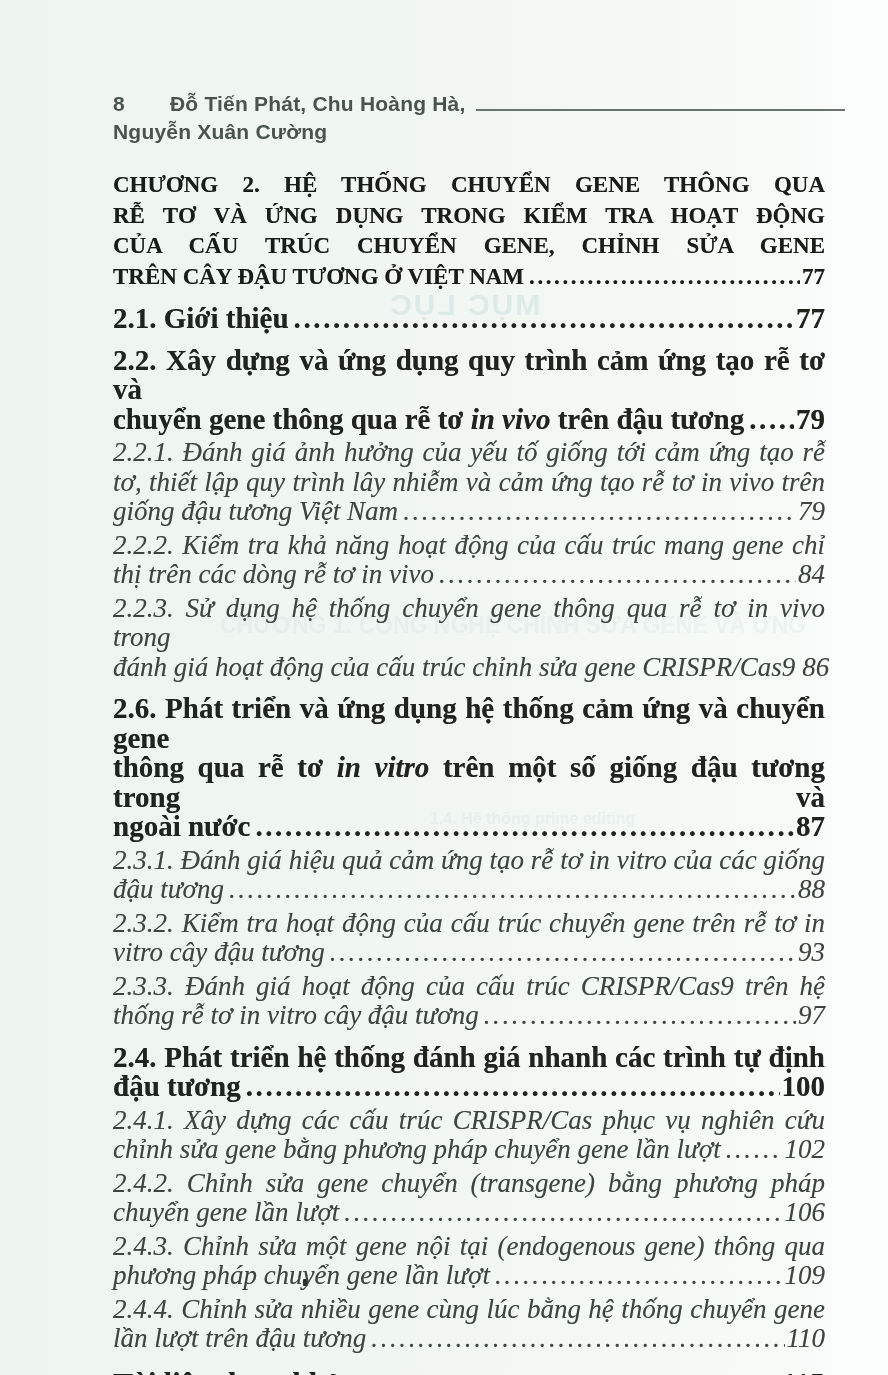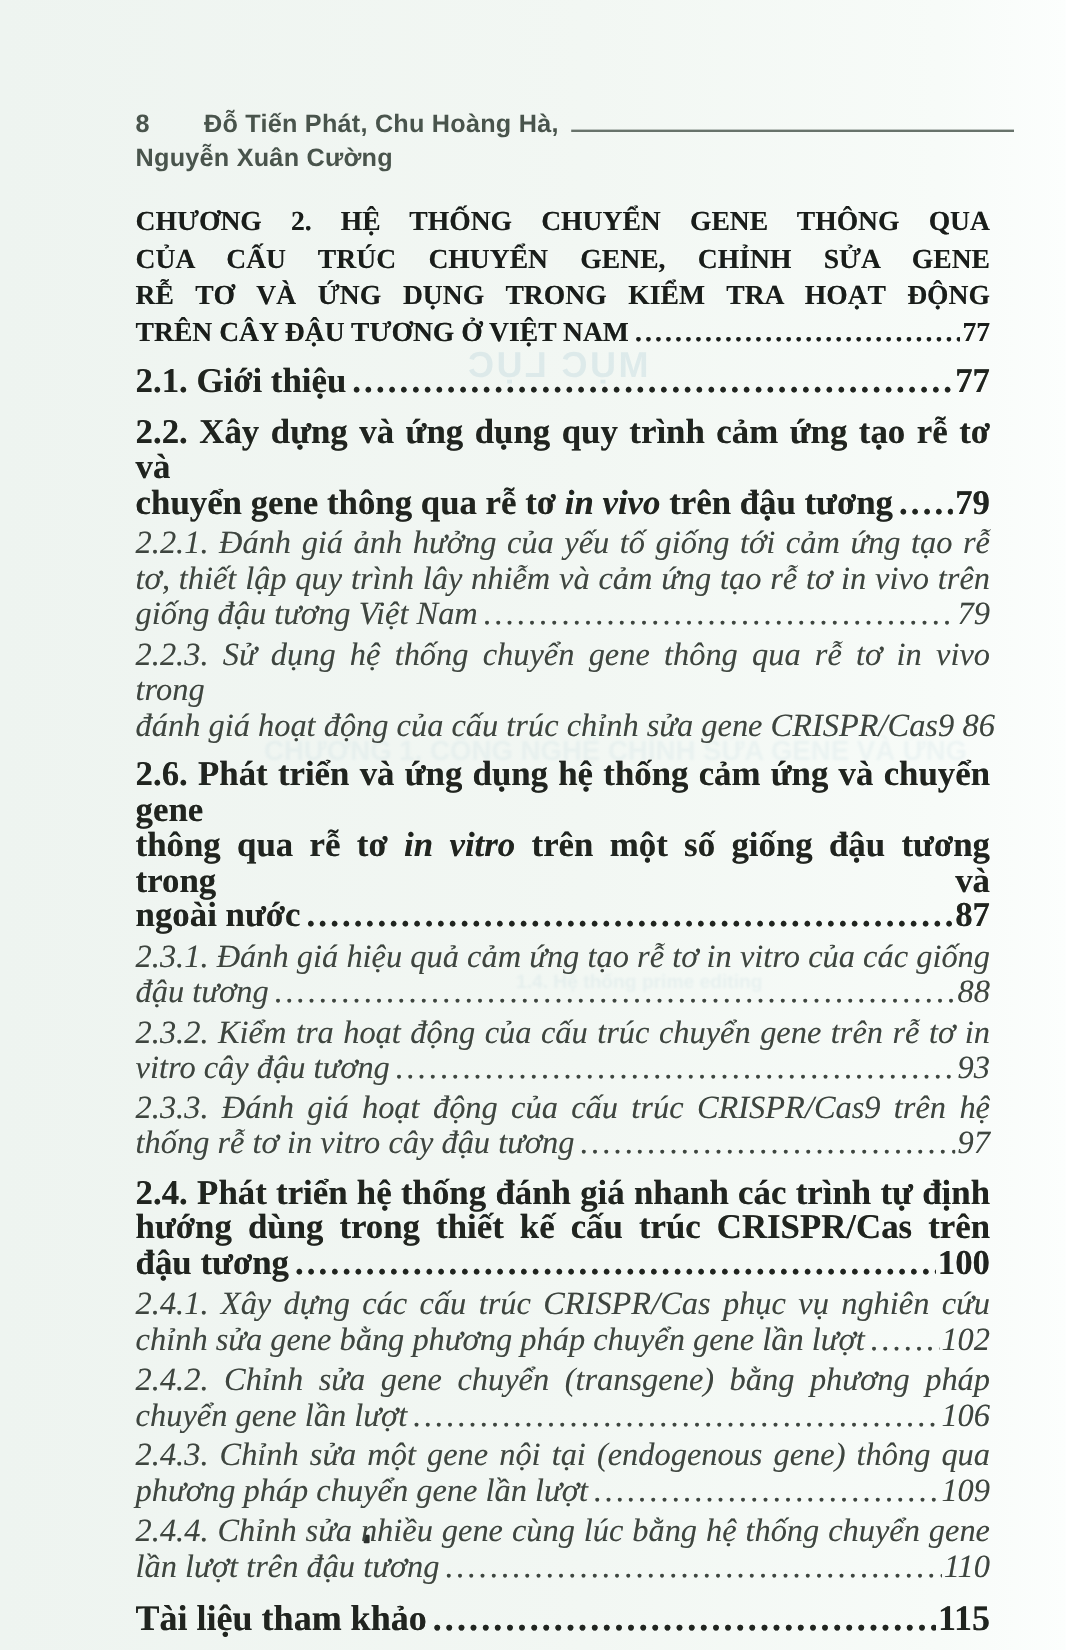--- a/index.html
+++ b/index.html
@@ -72,22 +72,22 @@
   </div>
 
   <div class="ghost ghost-title">MỤC LỤC</div>
   <div class="ghost ghost-ch1">CHƯƠNG 1. CÔNG NGHỆ CHỈNH SỬA GENE VÀ ỨNG</div>
   <div class="ghost ghost-prime">1.4. Hệ thống prime editing</div>
   <div class="speck"></div>
 
   <div class="toc">
       <div class="entry chapter">
         <div class="line jline">CHƯƠNG 2. HỆ THỐNG CHUYỂN GENE THÔNG QUA</div>
+        <div class="line jline">RỄ TƠ VÀ ỨNG DỤNG TRONG KIỂM TRA HOẠT ĐỘNG</div>
         <div class="line jline">CỦA CẤU TRÚC CHUYỂN GENE, CHỈNH SỬA GENE</div>
-        <div class="line jline">RỄ TƠ VÀ ỨNG DỤNG TRONG KIỂM TRA HOẠT ĐỘNG</div>
         <div class="line lastline">
           <span class="txt">TRÊN CÂY ĐẬU TƯƠNG Ở VIỆT NAM</span>
           <span class="leader"></span>
           <span class="pg">77</span>
         </div>
       </div>
       <div class="entry section">
         <div class="line lastline">
           <span class="txt">2.1. Giới thiệu</span>
           <span class="leader"></span>
@@ -105,20 +105,28 @@
       <div class="entry subsection">
         <div class="line jline">2.2.1. Đánh giá ảnh hưởng của yếu tố giống tới cảm ứng tạo rễ</div>
         <div class="line jline">tơ, thiết lập quy trình lây nhiễm và cảm ứng tạo rễ tơ in vivo trên</div>
         <div class="line lastline">
           <span class="txt">giống đậu tương Việt Nam</span>
           <span class="leader"></span>
           <span class="pg">79</span>
         </div>
       </div>
       <div class="entry subsection">
+        <div class="line jline">2.2.2. Kiểm tra khả năng hoạt động của cấu trúc mang gene chỉ</div>
+        <div class="line lastline">
+          <span class="txt">thị trên các dòng rễ tơ in vivo</span>
+          <span class="leader"></span>
+          <span class="pg">84</span>
+        </div>
+      </div>
+      <div class="entry subsection">
         <div class="line jline">2.2.3. Sử dụng hệ thống chuyển gene thông qua rễ tơ in vivo trong</div>
         <div class="line lastline">
           <span class="txt">đánh giá hoạt động của cấu trúc chỉnh sửa gene CRISPR/Cas9</span>
           <span class="leader"></span>
           <span class="pg">86</span>
         </div>
       </div>
       <div class="entry section">
         <div class="line jline">2.6. Phát triển và ứng dụng hệ thống cảm ứng và chuyển gene</div>
         <div class="line jline">thông qua rễ tơ <em>in vitro</em> trên một số giống đậu tương trong và</div>
@@ -147,21 +155,20 @@
       <div class="entry subsection">
         <div class="line jline">2.3.3. Đánh giá hoạt động của cấu trúc CRISPR/Cas9 trên hệ</div>
         <div class="line lastline">
           <span class="txt">thống rễ tơ in vitro cây đậu tương</span>
           <span class="leader"></span>
           <span class="pg">97</span>
         </div>
       </div>
       <div class="entry section">
         <div class="line jline">2.4. Phát triển hệ thống đánh giá nhanh các trình tự định</div>
-        <div class="line jline">hướng dùng trong thiết kế cấu trúc CRISPR/Cas trên</div>
         <div class="line lastline">
           <span class="txt">đậu tương</span>
           <span class="leader"></span>
           <span class="pg">100</span>
         </div>
       </div>
       <div class="entry subsection">
         <div class="line jline">2.4.1. Xây dựng các cấu trúc CRISPR/Cas phục vụ nghiên cứu</div>
         <div class="line lastline">
           <span class="txt">chỉnh sửa gene bằng phương pháp chuyển gene lần lượt</span>

